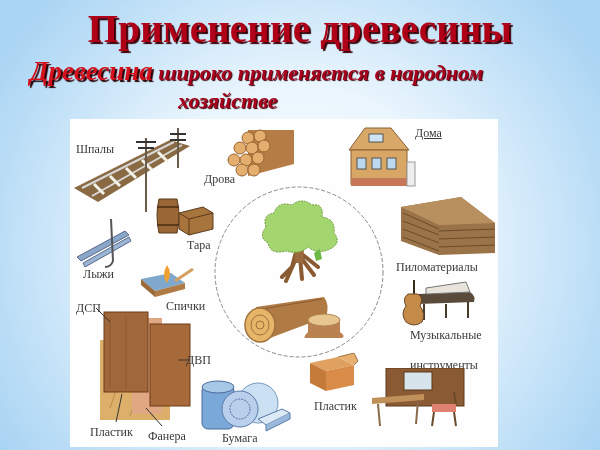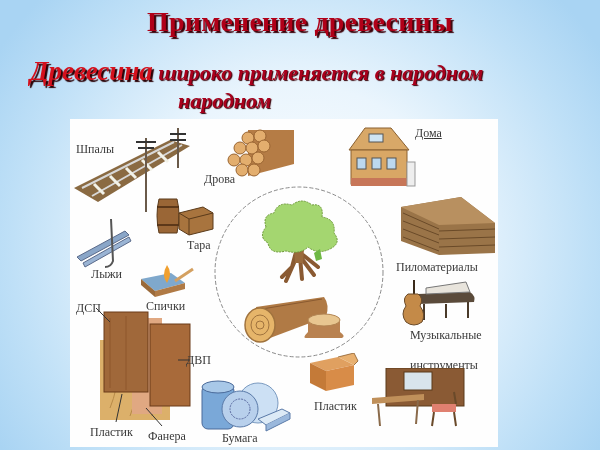--- a/index.html
+++ b/index.html
@@ -3,21 +3,21 @@
   <meta charset="utf-8">
   <style>
     html, body { margin:0; padding:0; }
     body {
       width:600px; height:450px; overflow:hidden; position:relative;
       background: radial-gradient(ellipse 60% 80% at 50% 55%, #ffffff 0%, #eaf5fd 45%, #bfe0f7 80%, #a9d4f3 100%);
       font-family: "Liberation Serif", serif;
     }
     .title {
       position:absolute; left:0; width:600px; top:6px; text-align:center;
-      font-family:"Liberation Serif", serif; font-weight:bold; font-size:28px;
+      font-family:"Liberation Serif", serif; font-weight:bold; font-size:39px;
       color:#b00018; text-shadow: 2px 2px 1px #3a0008;
       letter-spacing:0.2px; padding-left:0px; box-sizing:border-box;
     }
     .subtitle {
       position:absolute; left:30px; top:56px; width:560px;
       font-family:"Liberation Serif", serif; font-style:italic; font-weight:bold;
       font-size:22px; color:#a8001c; text-shadow: 1px 1px 1px #3a0008;
       line-height:30px;
     }
     .subtitle .accent {
@@ -35,21 +35,21 @@
     .art { position:absolute; }
     svg { display:block; }
   </style>
 </head>
 <body>
 
 <div class="title">Применение древесины</div>
 
 <div class="subtitle">
   <span class="accent">Древесина</span><span> широко применяется в народном</span>
-  <span class="line2">народном</span>
+  <span class="line2">хозяйстве</span>
 </div>
 
 <div class="panel">
 
   <div class="art" style="left:143px;top:66px;">
     <svg width="172" height="174" viewBox="0 0 172 174">
       <ellipse cx="86" cy="87" rx="84" ry="85" fill="none" stroke="#8a8a8a" stroke-width="1" stroke-dasharray="4 2"></ellipse>
     </svg>
   </div>
   <div class="art" style="left:186px;top:78px;">
@@ -130,32 +130,32 @@
   </div>
   <div class="lbl" style="left:117px;top:120px;">Тара</div>
 
   <div class="art" style="left:5px;top:98px;">
     <svg width="60" height="52" viewBox="0 0 60 52">
       <path d="M2 40 L50 14 L54 18 L6 44 Z" fill="#8aa6c8" stroke="#5a6a8a" stroke-width="1"></path>
       <path d="M8 46 L54 20 L56 24 L10 50 Z" fill="#9ab4d4" stroke="#5a6a8a" stroke-width="1"></path>
       <path d="M36 2 L38 44 Q36 50 30 50" stroke="#555" stroke-width="2" fill="none"></path>
     </svg>
   </div>
-  <div class="lbl" style="left:21px;top:149px;">Лыжи</div>
+  <div class="lbl" style="left:13px;top:149px;">Лыжи</div>
 
   <div class="art" style="left:69px;top:146px;">
     <svg width="56" height="34" viewBox="0 0 56 34">
       <path d="M2 14 L32 8 L46 18 L16 26 Z" fill="#7fa8cc"></path>
       <path d="M2 14 L16 26 L16 32 L2 20 Z" fill="#9a6a3a"></path>
       <path d="M16 26 L46 18 L46 24 L16 32 Z" fill="#b07a45"></path>
       <path d="M28 0 Q34 8 28 18 Q22 10 28 0 Z" fill="#f0a030"></path>
       <path d="M36 16 L54 4" stroke="#d4a060" stroke-width="3"></path>
     </svg>
   </div>
-  <div class="lbl" style="left:76px;top:181px;text-align:right;">Спички</div>
+  <div class="lbl" style="left:96px;top:181px;text-align:right;">Спички</div>
 
   <div class="art" style="left:329px;top:76px;">
     <svg width="99" height="62" viewBox="0 0 99 62">
       <path d="M2 12 L62 2 L96 28 L96 58 L40 60 L2 46 Z" fill="#9a7448"></path>
       <path d="M2 12 L62 2 L96 28 L40 30 Z" fill="#b89060"></path>
       <g stroke="#6a4a28" stroke-width="1">
         <path d="M4 18 L40 34 M4 26 L40 40 M4 34 L40 48 M4 42 L40 56"></path>
         <path d="M40 36 L96 34 M40 44 L96 42 M40 52 L96 50"></path>
       </g>
     </svg>

